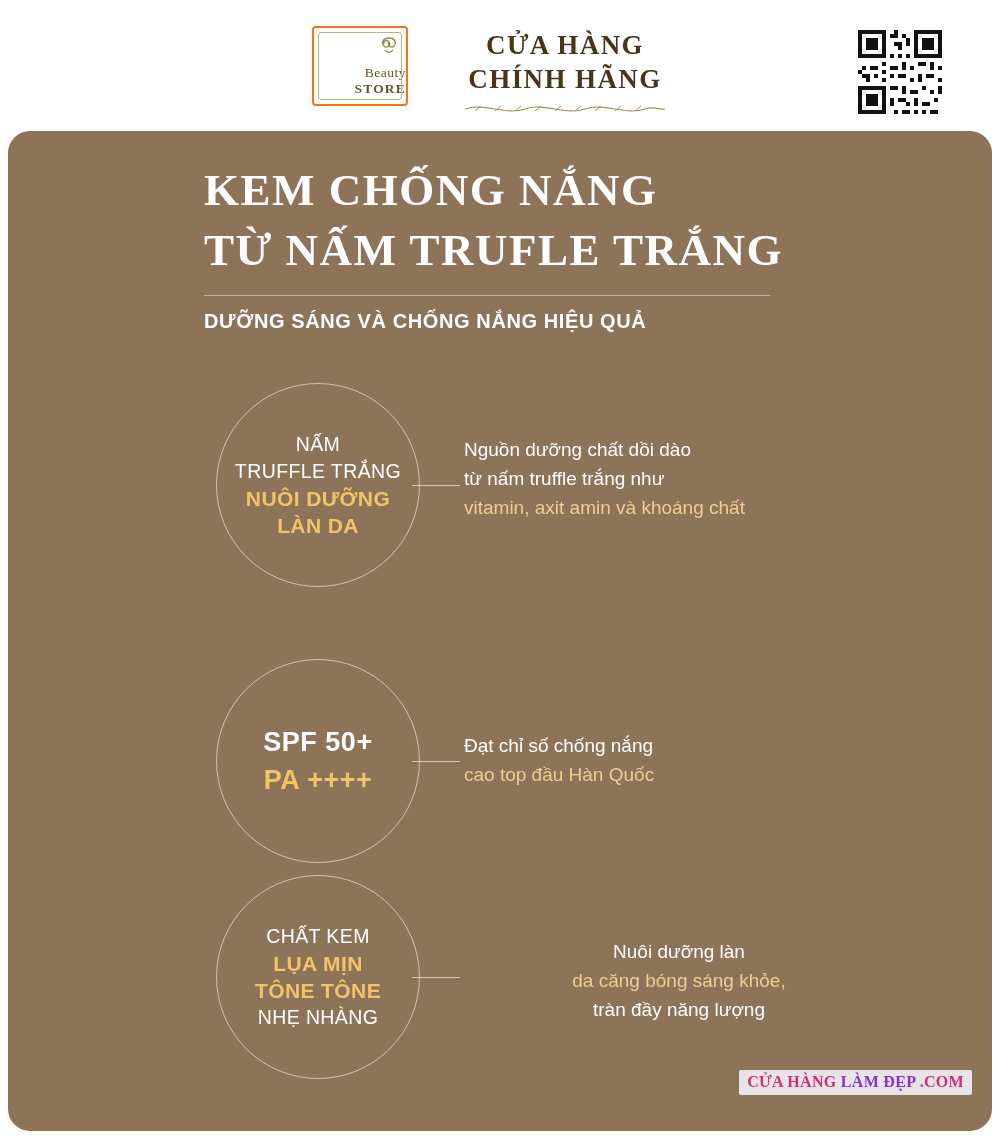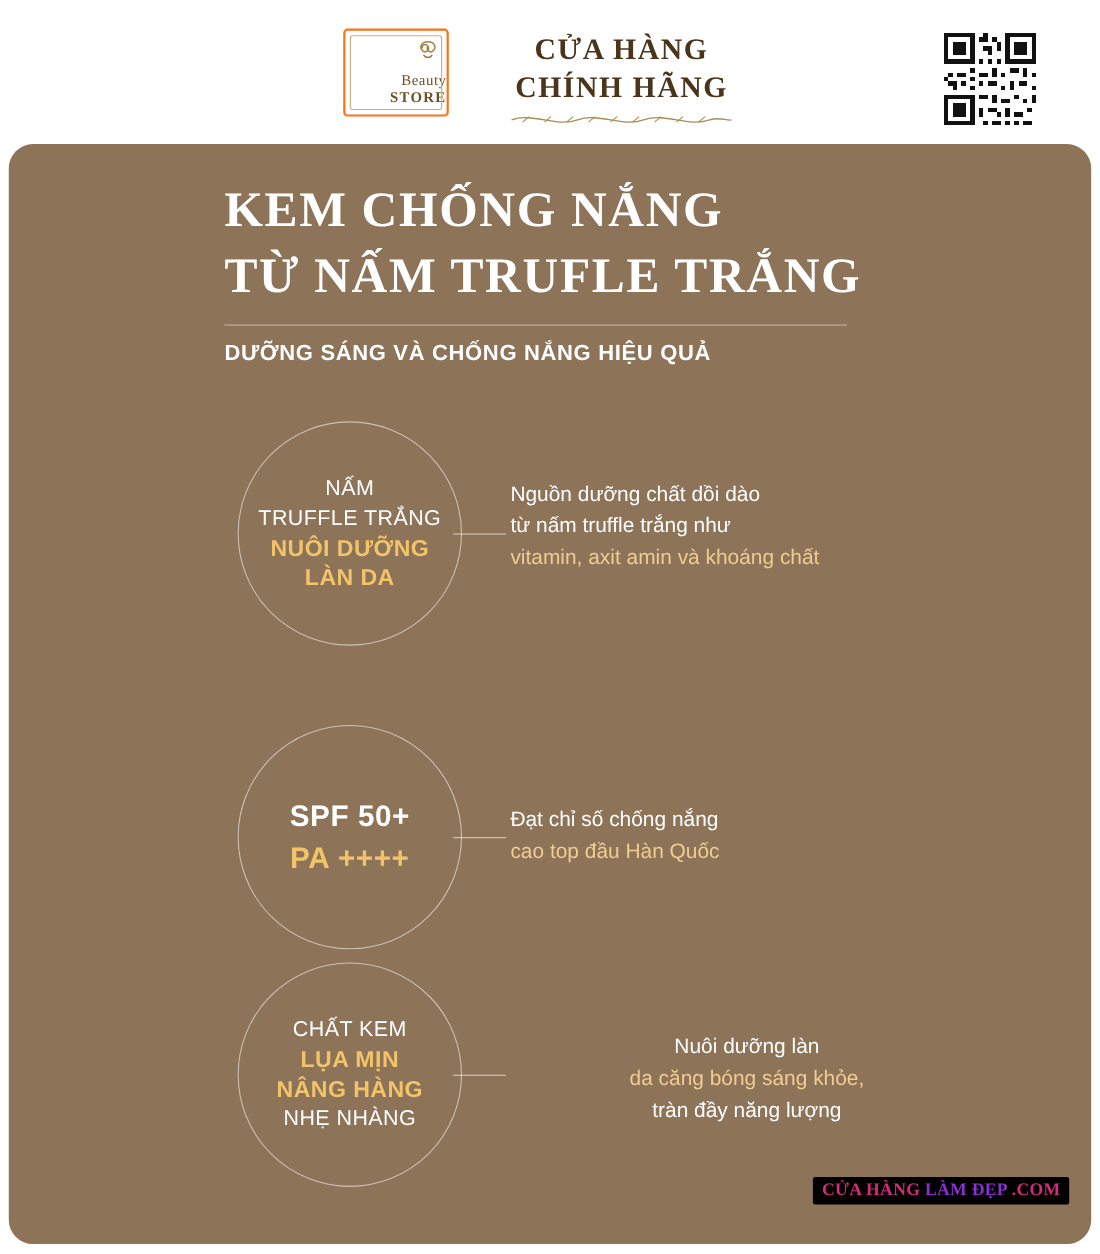--- a/index.html
+++ b/index.html
@@ -204,21 +204,21 @@
   .f2 .connector { top: 118px; }
   .f2 .desc { top: 88px; }
   .f3 .circle { top: 24px; }
   .f3 .connector { top: 126px; }
   .f3 .desc { top: 86px; text-align: center; }
 
   
   .watermark {
     position: absolute;
     right: 20px; bottom: 36px;
-    background: #000000;
+    background: #e5e5e5;
     padding: 3px 8px 4px 8px;
     border-radius: 2px;
     font-family: "Liberation Serif", serif;
     font-weight: bold;
     font-size: 16px;
     letter-spacing: 0.3px;
     white-space: nowrap;
     text-align: right;
   }
   .wm-a { color: #d62a7a; }
@@ -365,21 +365,21 @@
         <div class="desc">
           <div class="dl">Đạt chỉ số chống nắng</div>
           <div class="dl gold">cao top đầu Hàn Quốc</div>
         </div>
       </div>
 
       <div class="feature f3">
         <div class="circle">
           <div class="ln">CHẤT KEM</div>
           <div class="ln hl">LỤA MỊN</div>
-          <div class="ln hl">NÂNG HÀNG</div>
+          <div class="ln hl">TÔNE TÔNE</div>
           <div class="ln">NHẸ NHÀNG</div>
         </div>
         <div class="connector"></div>
         <div class="desc">
           <div class="dl">Nuôi dưỡng làn</div>
           <div class="dl gold">da căng bóng sáng khỏe,</div>
           <div class="dl">tràn đầy năng lượng</div>
         </div>
       </div>
 

